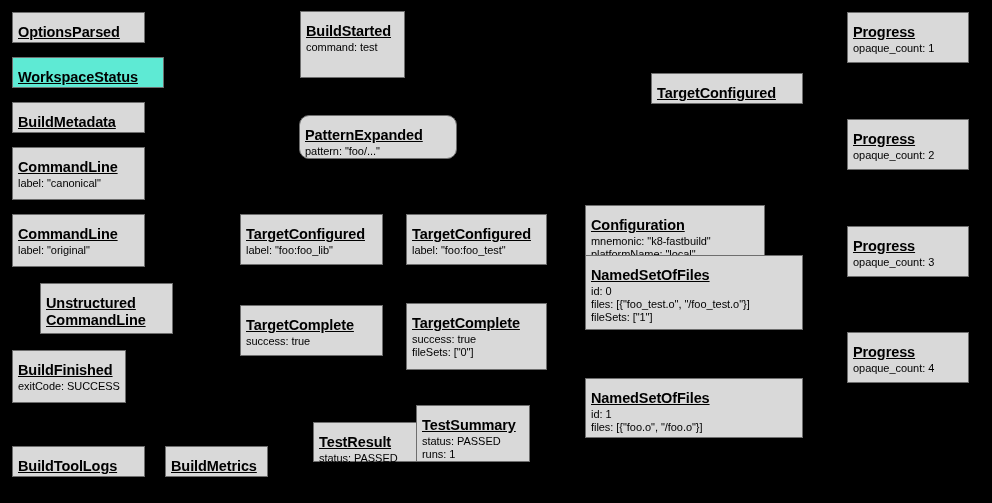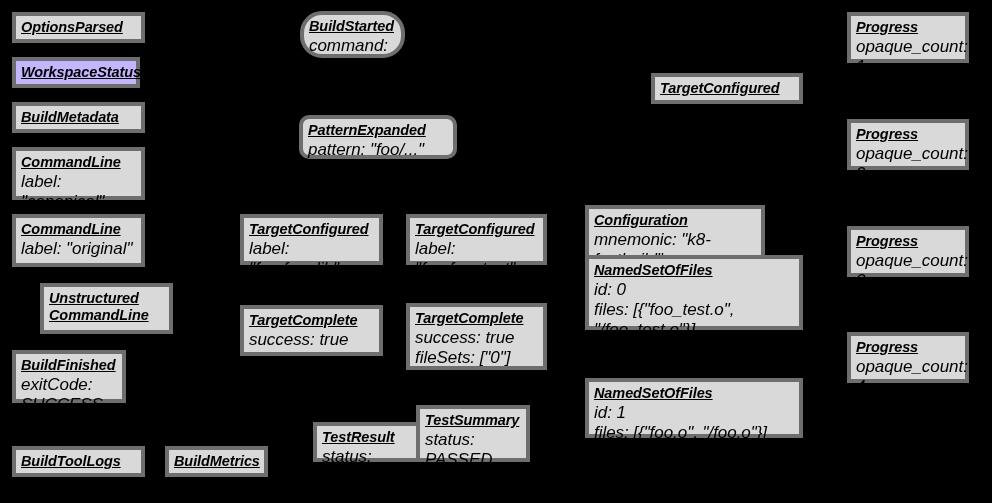--- a/index.html
+++ b/index.html
@@ -11,51 +11,50 @@
     position: relative;
     width: 992px;
     height: 503px;
     background: #000000;
     overflow: hidden;
     font-family: "Liberation Sans", sans-serif;
   }
   .node {
     position: absolute;
     background: #d9d9d9;
-    border: 4px solid #f97316;
+    border: 1px solid #f97316;
     box-sizing: border-box;
-    padding: 3px 5px 4px 5px;
+    padding: 11px 5px 4px 5px;
     color: #000000;
     line-height: 1.18;
-    font-style: italic;
   }
   .node-title {
     font-size: 14.5px;
     font-weight: bold;
     text-decoration: underline;
     white-space: pre-line;
     letter-spacing: -0.1px;
     margin-bottom: 1px;
   }
   .node-fields {
-    font-size: 17px;
+    font-size: 11px;
     font-weight: normal;
     white-space: pre-line;
     letter-spacing: -0.05px;
   }
   .node-fields:empty { display: none; }
 </style>
 </head>
 <body>
 
 <div id="canvas">
     <div class="node" style="left: 12px; top: 12px; width: 133px; height: 31px; background: rgb(217, 217, 217); border-color: rgb(110, 110, 110); color: rgb(0, 0, 0);">
       <div class="node-title">OptionsParsed</div>
     </div>
-    <div class="node" style="left: 12px; top: 57px; width: 128px; height: 31px; background: #c4b5fd; border-color: rgb(110, 110, 110); color: rgb(0, 0, 0);">
+    <div class="node" style="left: 12px; top: 57px; width: 152px; height: 31px; background: #5eead4; border-color: rgb(110, 110, 110); color: rgb(0, 0, 0);">
       <div class="node-title">WorkspaceStatus</div>
     </div>
     <div class="node" style="left: 12px; top: 102px; width: 133px; height: 31px; background: rgb(217, 217, 217); border-color: rgb(110, 110, 110); color: rgb(0, 0, 0);">
       <div class="node-title">BuildMetadata</div>
     </div>
     <div class="node" style="left: 12px; top: 147px; width: 133px; height: 53px; background: rgb(217, 217, 217); border-color: rgb(110, 110, 110); color: rgb(0, 0, 0);">
       <div class="node-title">CommandLine</div>
       <div class="node-fields">label: "canonical"</div>
     </div>
     <div class="node" style="left: 12px; top: 214px; width: 133px; height: 53px; background: rgb(217, 217, 217); border-color: rgb(110, 110, 110); color: rgb(0, 0, 0);">
@@ -69,21 +68,21 @@
     <div class="node" style="left: 12px; top: 350px; width: 114px; height: 53px; background: rgb(217, 217, 217); border-color: rgb(110, 110, 110); color: rgb(0, 0, 0);">
       <div class="node-title">BuildFinished</div>
       <div class="node-fields">exitCode: SUCCESS</div>
     </div>
     <div class="node" style="left: 165px; top: 446px; width: 103px; height: 31px; background: rgb(217, 217, 217); border-color: rgb(110, 110, 110); color: rgb(0, 0, 0);">
       <div class="node-title">BuildMetrics</div>
     </div>
     <div class="node" style="left: 12px; top: 446px; width: 133px; height: 31px; background: rgb(217, 217, 217); border-color: rgb(110, 110, 110); color: rgb(0, 0, 0);">
       <div class="node-title">BuildToolLogs</div>
     </div>
-    <div class="node" style="left: 300px; top: 11px; width: 105px; height: 47px; background: rgb(217, 217, 217); border-color: rgb(110, 110, 110); color: rgb(0, 0, 0); border-radius: 22px;">
+    <div class="node" style="left: 300px; top: 11px; width: 105px; height: 67px; background: rgb(217, 217, 217); border-color: rgb(110, 110, 110); color: rgb(0, 0, 0);">
       <div class="node-title">BuildStarted</div>
       <div class="node-fields">command: test</div>
     </div>
     <div class="node" style="left: 299px; top: 115px; width: 158px; height: 44px; background: rgb(217, 217, 217); border-color: rgb(110, 110, 110); color: rgb(0, 0, 0); border-radius: 10px;">
       <div class="node-title">PatternExpanded</div>
       <div class="node-fields">pattern: "foo/..."</div>
     </div>
     <div class="node" style="left: 240px; top: 214px; width: 143px; height: 51px; background: rgb(217, 217, 217); border-color: rgb(110, 110, 110); color: rgb(0, 0, 0);">
       <div class="node-title">TargetConfigured</div>
       <div class="node-fields">label: "foo:foo_lib"</div>

